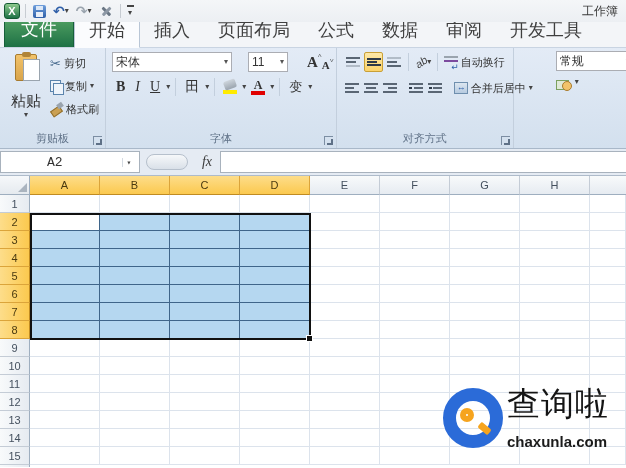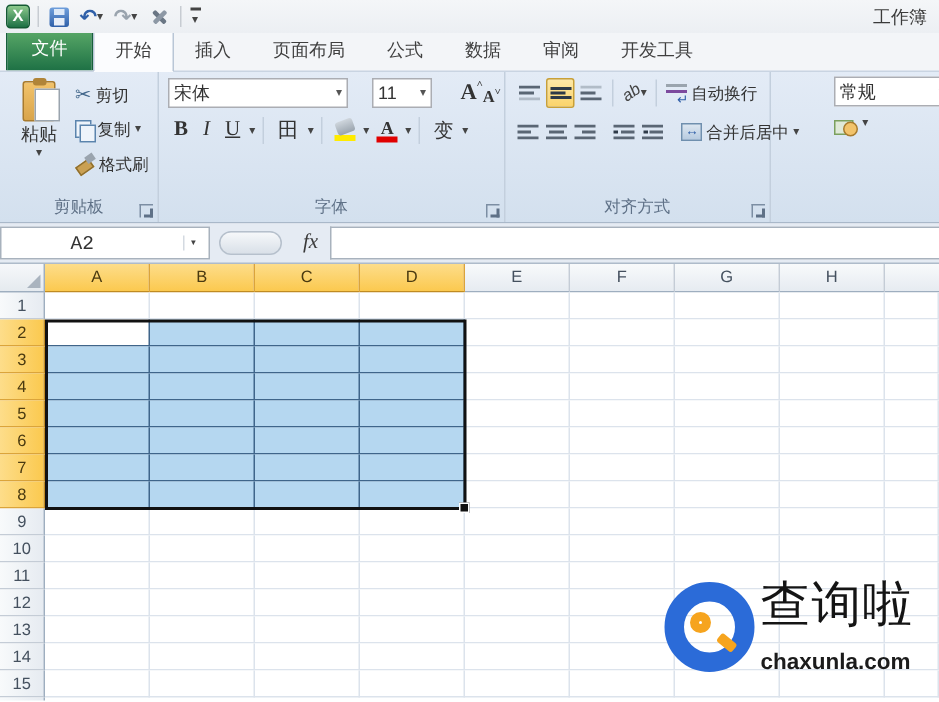--- a/index.html
+++ b/index.html
@@ -22,39 +22,39 @@
   .tools-icon i { position:absolute; left:2px; top:6px; width:11px; height:2.5px; background:#6a7684; border-radius:1px; }
   .tools-icon i:first-child { transform:rotate(45deg); }
   .tools-icon i:last-child { transform:rotate(-45deg); background:#8d98a5; }
   .dd { font-size:8px; color:#444; line-height:1; }
   .qat-dd { display:flex; flex-direction:column; align-items:center; line-height:4px; margin-left:1px; }
   .qat-dd b { width:7px; height:2px; background:#444; display:block; margin-bottom:2px; }
   .win-title { position:absolute; right:0; top:3px; width:44px; overflow:hidden; white-space:nowrap; color:#3a3a3a; font-size:12px; }
 
   
   .tabrow { height:26px; background:#f3f5f8; display:flex; align-items:flex-end; padding-left:4px; border-bottom:1px solid #c9d4e2; }
-  .tab { padding:4px 14px 5px; font-size:12px; color:#3f3f3f; cursor:default; }
+  .tab { padding:4px 14px 5px; font-size:18px; color:#3f3f3f; cursor:default; }
   .tab-file { background:linear-gradient(#5aa968,#1e7145); color:#fff; border:1px solid #17603a; border-bottom:none; border-radius:2px 2px 0 0; padding:4px 16px 6px; }
   .tab-active { background:#fbfcfe; border:1px solid #b9c6d6; border-bottom:1px solid #fbfcfe; border-radius:2px 2px 0 0; margin-bottom:-1px; }
 
   
   .ribbon { height:101px; background:linear-gradient(#e3ebf6,#d3e0ee); border-bottom:1px solid #a9b8c9; display:flex; }
   .rgroup { position:relative; height:100%; border-right:1px solid #c3cfdd; display:flex; flex-direction:column; }
   .rgroup-body { flex:1; display:flex; padding:3px 4px 0; }
   .rgroup-label { height:17px; text-align:center; font-size:11px; color:#5f7187; position:relative; line-height:15px; }
   .launcher { position:absolute; right:3px; bottom:3px; width:9px; height:9px; border-left:1px solid #7c8ea3; border-top:1px solid #7c8ea3; }
   .launcher::after { content:""; position:absolute; right:0; bottom:0; width:4px; height:4px; border-right:2px solid #5f7187; border-bottom:2px solid #5f7187; }
 
   
   .g-clipboard { width:110px; }
   .paste-btn { width:44px; display:flex; flex-direction:column; align-items:center; padding-top:3px; }
   .clipboard-icon { position:relative; width:22px; height:27px; background:linear-gradient(#f2c36b,#d9a44a); border:1px solid #a87b2e; border-radius:2px; }
   .clipboard-icon::before { content:""; position:absolute; top:-3px; left:6px; width:9px; height:5px; background:#b08438; border-radius:2px; }
   .clipboard-icon::after { content:""; position:absolute; right:-4px; top:4px; width:15px; height:20px; background:#fff; border:1px solid #9aa4ae; }
-  .paste-label { margin-top:0; font-size:12px; }
+  .paste-label { margin-top:11px; font-size:15px; }
   .clip-col { display:flex; flex-direction:column; justify-content:flex-start; gap:3px; padding-top:2px; }
   .small-btn { display:flex; align-items:center; gap:3px; height:20px; padding:0 2px; font-size:11px; white-space:nowrap; }
   .scissors { color:#44688c; font-size:13px; }
   .copy-icon { position:relative; width:12px; height:13px; }
   .copy-icon::before, .copy-icon::after { content:""; position:absolute; width:9px; height:10px; background:#eef4fb; border:1px solid #5b84ad; }
   .copy-icon::before { left:0; top:0; }
   .copy-icon::after { left:3px; top:3px; }
   .brush-icon { position:relative; width:13px; height:13px; }
   .brush-icon::before { content:""; position:absolute; left:1px; bottom:1px; width:9px; height:5px; background:#caa052; border:1px solid #8f6f2e; transform:rotate(-35deg); }
   .brush-icon::after { content:""; position:absolute; right:0; top:0; width:6px; height:5px; background:#9aa4ae; transform:rotate(-35deg); }

